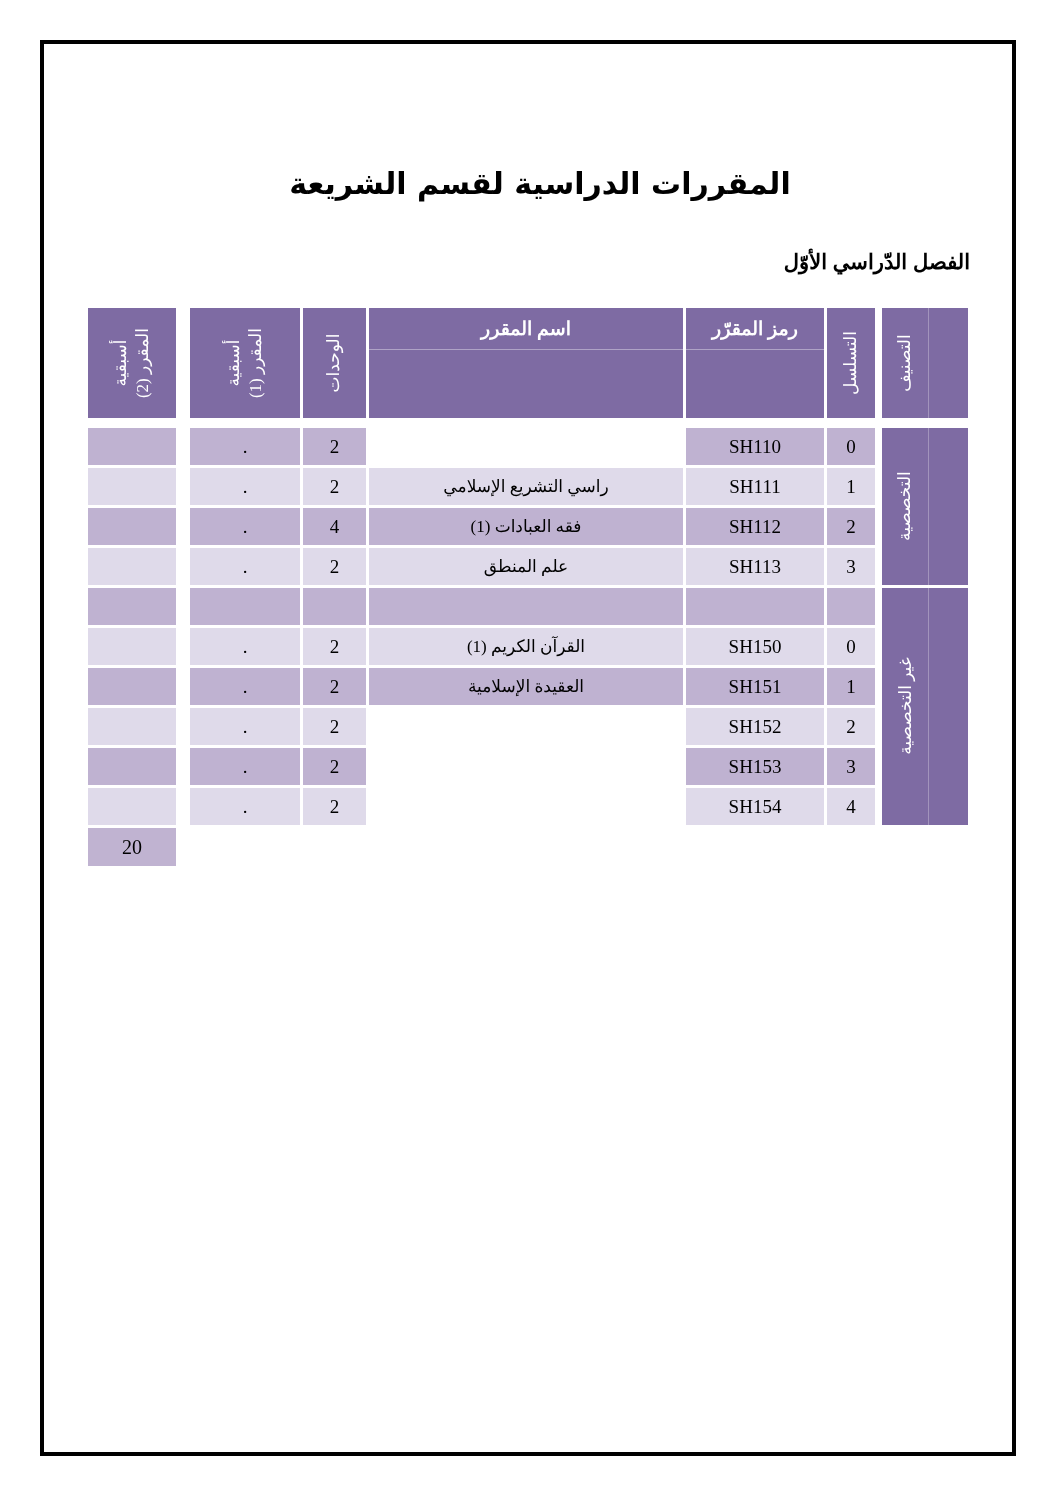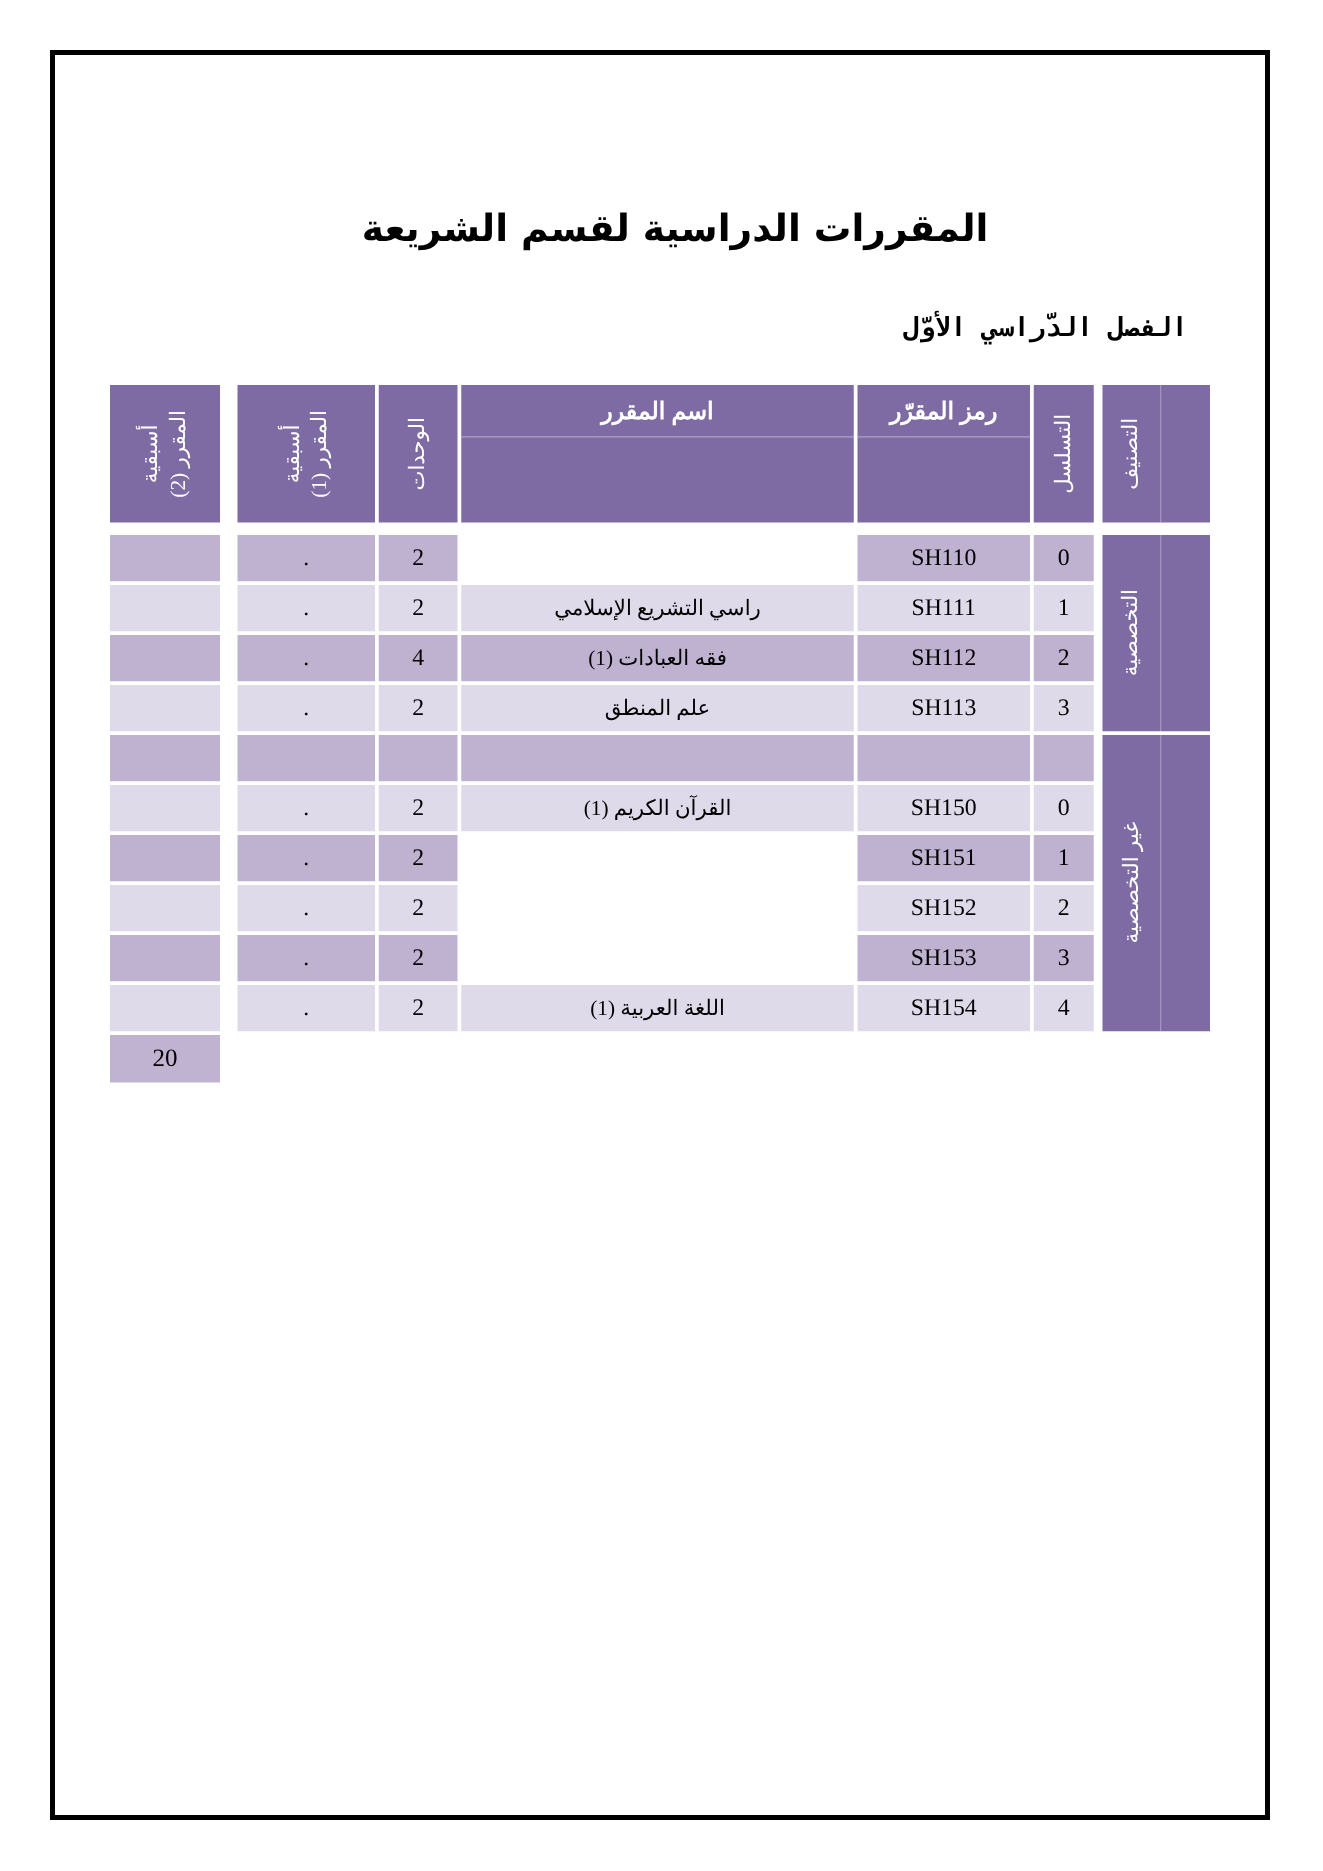--- a/index.html
+++ b/index.html
@@ -11,23 +11,23 @@
   .frame{
     position:absolute;left:40px;top:40px;width:968px;height:1408px;
     border:4px solid #000000;box-sizing:content-box;
   }
   .title{
     position:absolute;top:166px;left:22px;width:1036px;text-align:center;
     direction:rtl;font-family:"DejaVu Sans","Liberation Sans",sans-serif;
     font-weight:bold;font-size:30px;color:#000000;
   }
   .subtitle{
-    position:absolute;top:250px;right:108px;direction:rtl;
+    position:absolute;top:250px;right:88px;direction:rtl;
     font-weight:bold;font-size:21px;color:#000000;
-    font-family:Liberation Mono, monospace;
+    font-family:Liberation Sans, sans-serif;
   }
   .grid{
     position:absolute;left:88px;top:308px;
     display:grid;
     grid-template-columns:88px 8px 110px 63px 314px 138px 48px 1px 86px;
     grid-template-rows:110px 4px repeat(10,37px) 38px;
     gap:3px;
     direction:ltr;
   }
   
@@ -163,37 +163,37 @@
   <div class="cell c1 shade-l" style="grid-row:8"></div>
   <div class="cell c3 shade-l num" style="grid-row:8">.</div>
   <div class="cell c4 shade-l num" style="grid-row:8">2</div>
   <div class="cell c5 shade-l arabic" style="grid-row:8">القرآن الكريم (1)</div>
   <div class="cell c6 shade-l num" style="grid-row:8">SH150</div>
   <div class="cell c7 shade-l num" style="grid-row:8">0</div>
 
   <div class="cell c1 shade-d" style="grid-row:9"></div>
   <div class="cell c3 shade-d num" style="grid-row:9">.</div>
   <div class="cell c4 shade-d num" style="grid-row:9">2</div>
+  <div class="cell c5 shade-d arabic" style="grid-row:9">العقيدة الإسلامية</div>
   <div class="cell c6 shade-d num" style="grid-row:9">SH151</div>
   <div class="cell c7 shade-d num" style="grid-row:9">1</div>
 
   <div class="cell c1 shade-l" style="grid-row:10"></div>
   <div class="cell c3 shade-l num" style="grid-row:10">.</div>
   <div class="cell c4 shade-l num" style="grid-row:10">2</div>
   <div class="cell c6 shade-l num" style="grid-row:10">SH152</div>
   <div class="cell c7 shade-l num" style="grid-row:10">2</div>
 
   <div class="cell c1 shade-d" style="grid-row:11"></div>
   <div class="cell c3 shade-d num" style="grid-row:11">.</div>
   <div class="cell c4 shade-d num" style="grid-row:11">2</div>
   <div class="cell c6 shade-d num" style="grid-row:11">SH153</div>
   <div class="cell c7 shade-d num" style="grid-row:11">3</div>
 
   <div class="cell c1 shade-l" style="grid-row:12"></div>
   <div class="cell c3 shade-l num" style="grid-row:12">.</div>
   <div class="cell c4 shade-l num" style="grid-row:12">2</div>
-  <div class="cell c5 shade-l arabic" style="grid-row:12">اللغة العربية (1)</div>
   <div class="cell c6 shade-l num" style="grid-row:12">SH154</div>
   <div class="cell c7 shade-l num" style="grid-row:12">4</div>
 
   <div class="cell footer-num" style="grid-column:1;grid-row:13">20</div>
 
 </div>
 
 </body></html>

